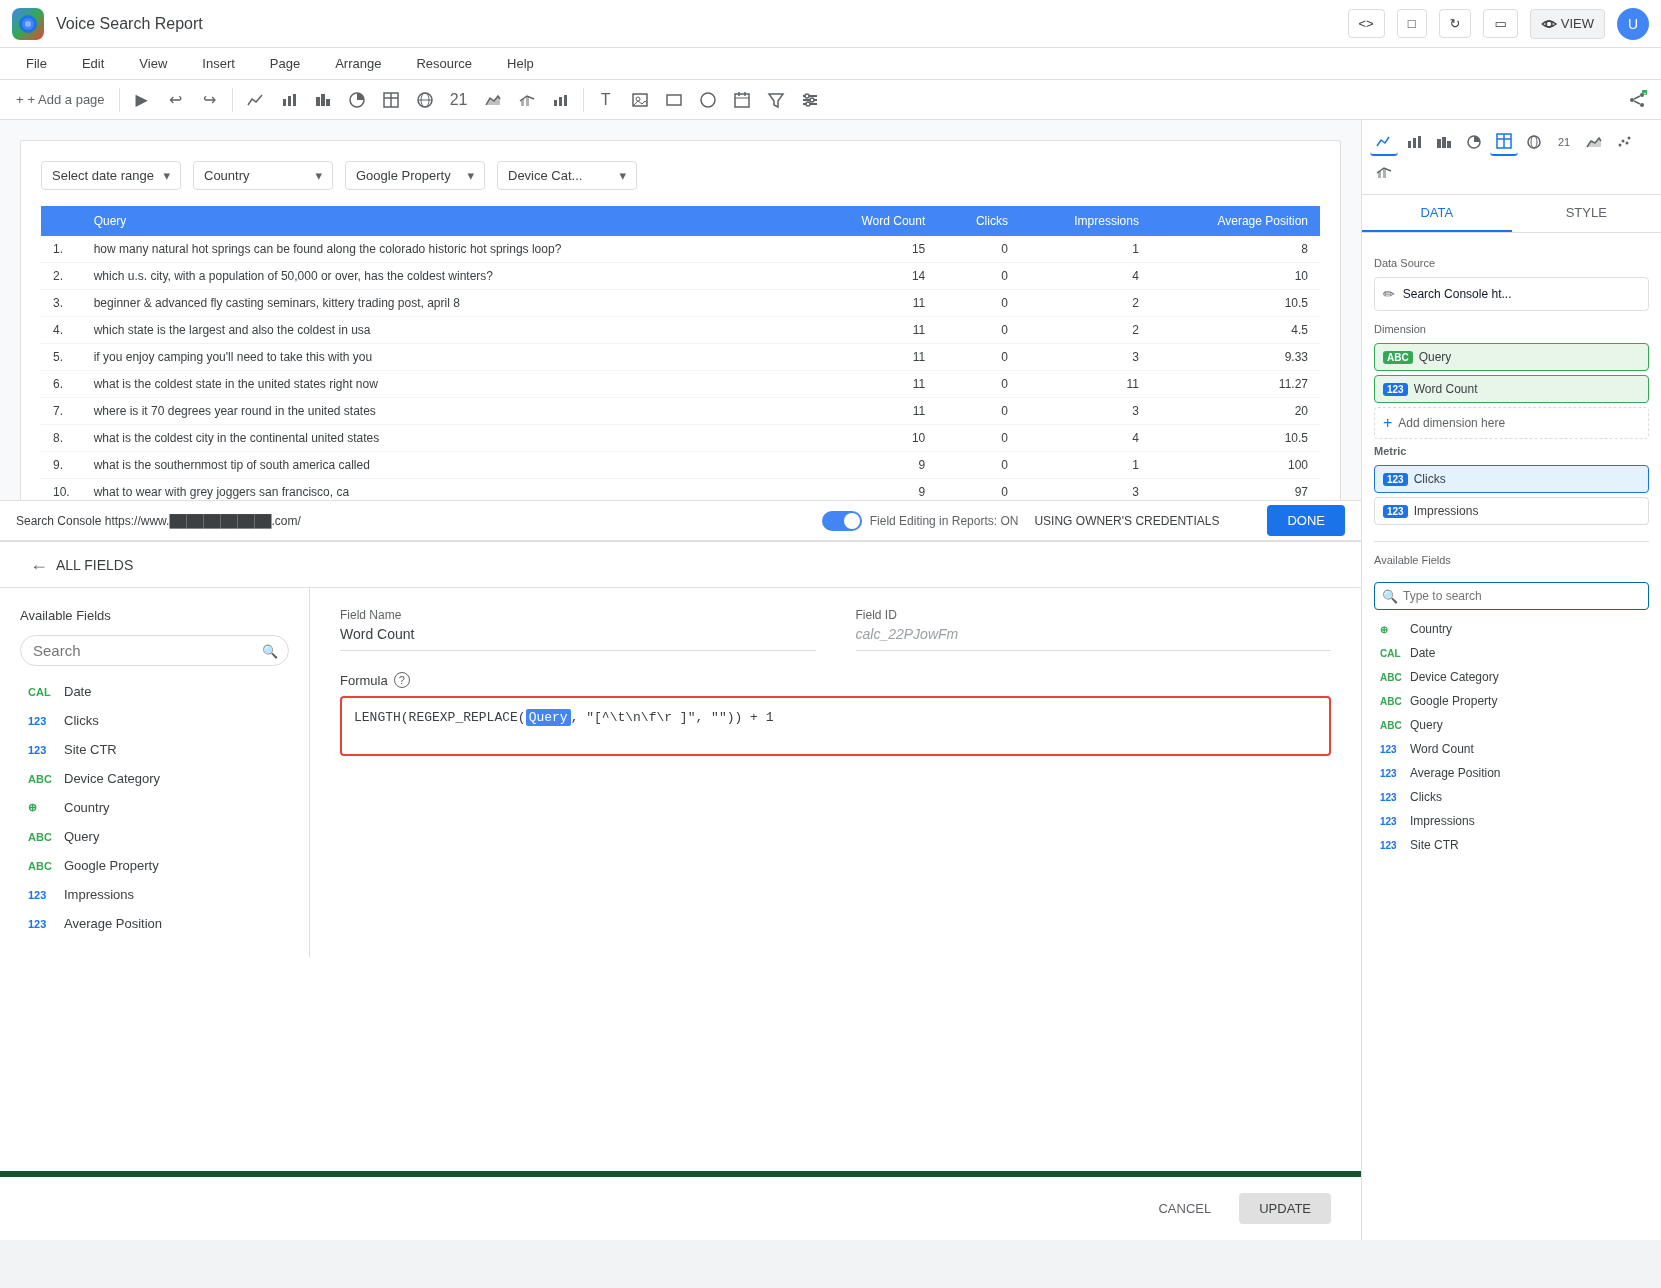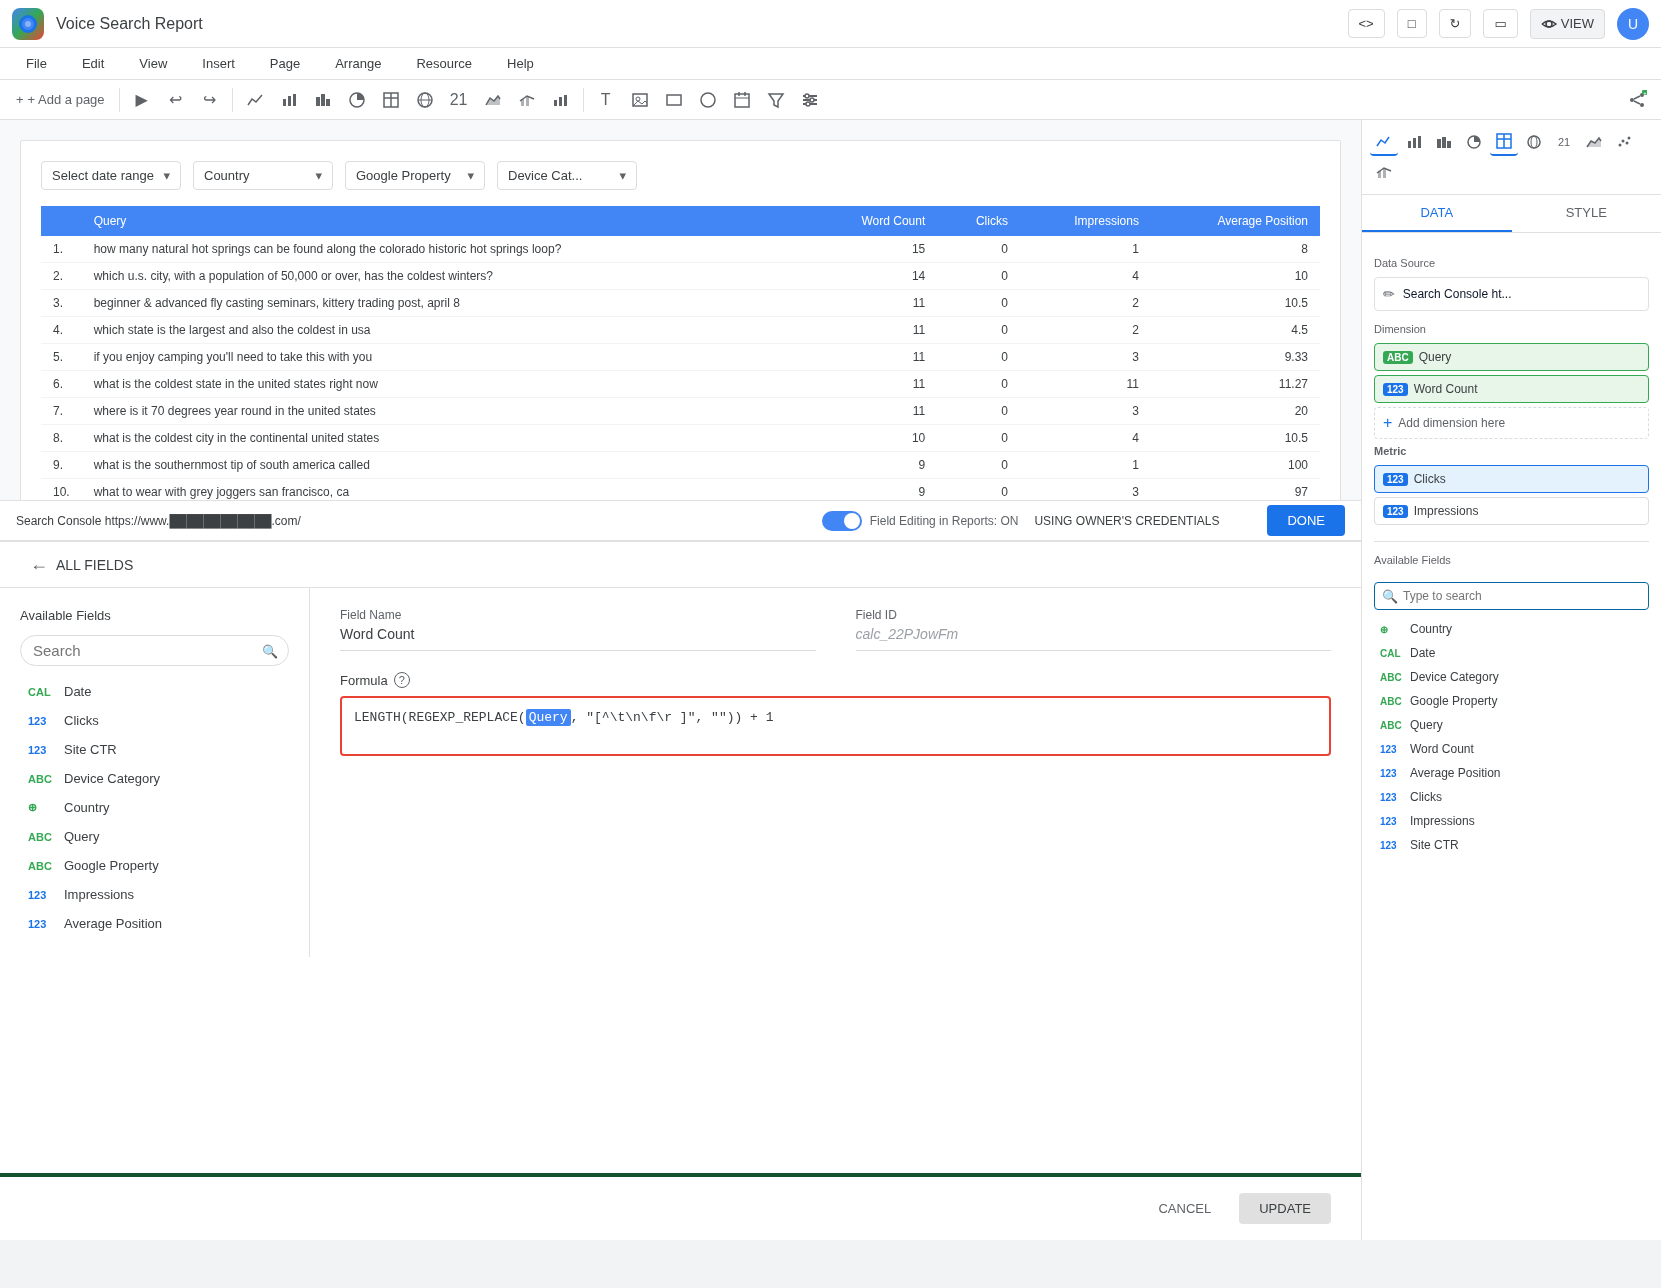--- a/index.html
+++ b/index.html
@@ -308,21 +308,21 @@
       font-family: 'Courier New', monospace;
       font-size: 13px;
       min-height: 60px;
       background: white;
     }
     .formula-code { white-space: pre; }
     .formula-highlight { background: #4285f4; color: white; padding: 1px 3px; border-radius: 2px; }
 
     .bottom-actions {
       display: flex; justify-content: flex-end; gap: 12px; padding: 16px 30px;
-      background: white; border-top: 4px solid #14532d;
+      background: white; border-top: 6px solid #14532d;
       position: absolute; bottom: 0; left: 0; right: 0;
     }
     .cancel-btn {
       border: none; background: none; color: #5f6368; font-size: 13px; cursor: pointer; font-weight: 500; padding: 8px 16px;
     }
     .update-btn {
       background: #e0e0e0; color: #3c4043; border: none; border-radius: 4px;
       padding: 8px 20px; font-size: 13px; font-weight: 500; cursor: pointer;
     }
 

